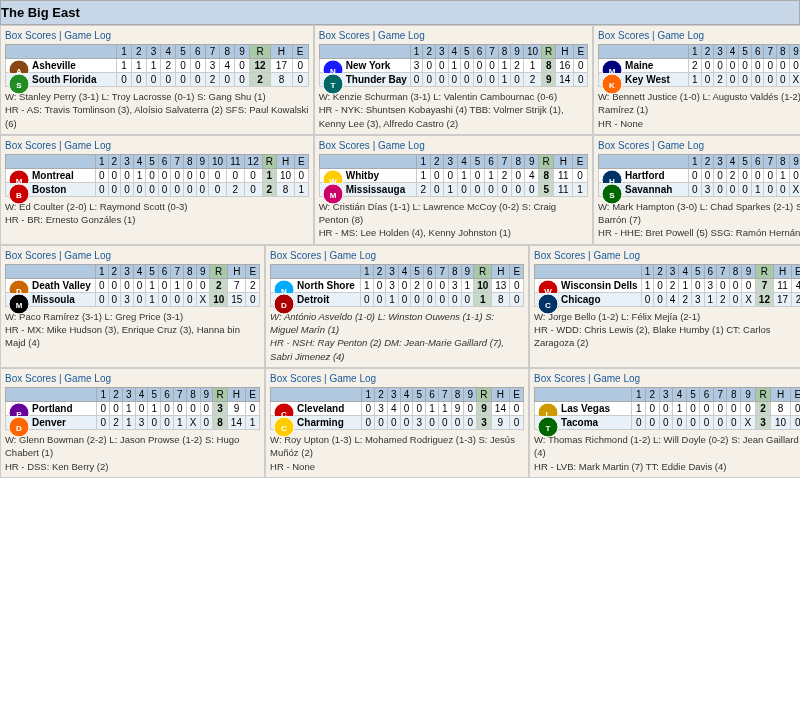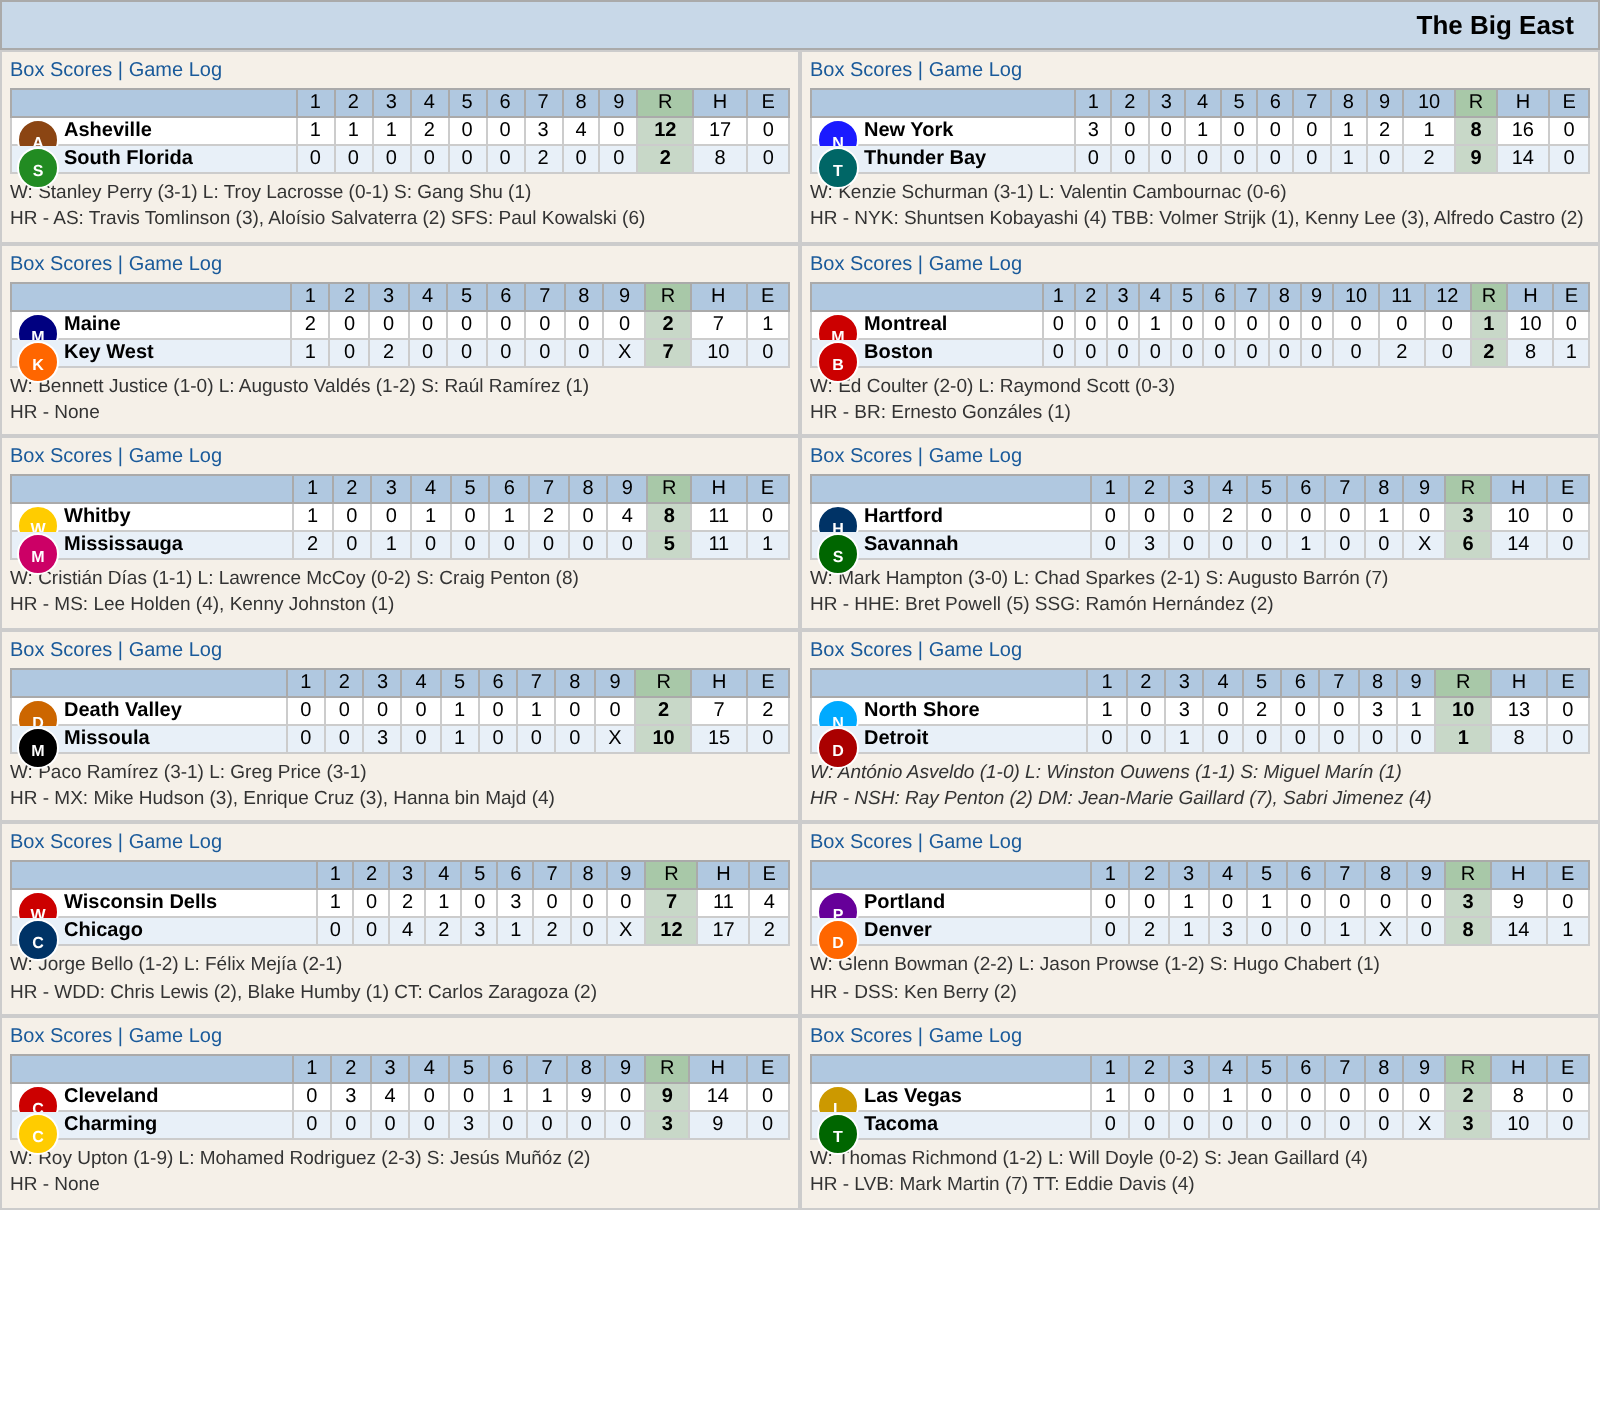--- a/index.html
+++ b/index.html
@@ -1,29 +1,29 @@
 <!DOCTYPE html>
 <html><head>
   <meta charset="utf-8">
   <style>
     * { margin: 0; padding: 0; box-sizing: border-box; }
     body { font-family: Arial, sans-serif; font-size: 11px; background: #fff; width: 800px; }
     
     .section-header {
       background: #c8d8e8;
-      text-align: right;
+      text-align: left;
       font-weight: bold;
       font-size: 13px;
-      padding: 4px 12px;
+      padding: 4px 0;
       border: 1px solid #aaa;
     }
     
     .games-grid {
       display: grid;
-      grid-template-columns: 1fr 1fr;
+      grid-template-columns: 1fr 1fr 1fr;
     }
     
     .game-box {
       border: 1px solid #ccc;
       padding: 4px;
       background: #f5f0e8;
     }
     
     .game-box-header {
       color: #1a5a9a;
@@ -874,21 +874,21 @@
               <td>0</td>
               <td>0</td>
               <td>0</td>
               <td>0</td>
       <td style="background:#c8d8c8; font-weight:bold;">3</td>
       <td>9</td>
       <td>0</td>
     </tr>
       </tbody>
     </table>
-    <div class="game-notes" style="white-space:pre-line;">W: Roy Upton (1-9) L: Mohamed Rodriguez (2-3) S: Jesús Muñóz (2)
+    <div class="game-notes" style="white-space:pre-line;">W: Roy Upton (1-3) L: Mohamed Rodriguez (1-3) S: Jesús Muñóz (2)
 HR - None</div>
   </div>
       <div class="game-box">
     <div class="game-box-header">
       <span style="color:#1a5a9a; cursor:pointer;">Box Scores</span>
       <span> | </span>
       <span style="color:#1a5a9a; cursor:pointer;">Game Log</span>
     </div>
     <table class="score-table">
       <thead>

